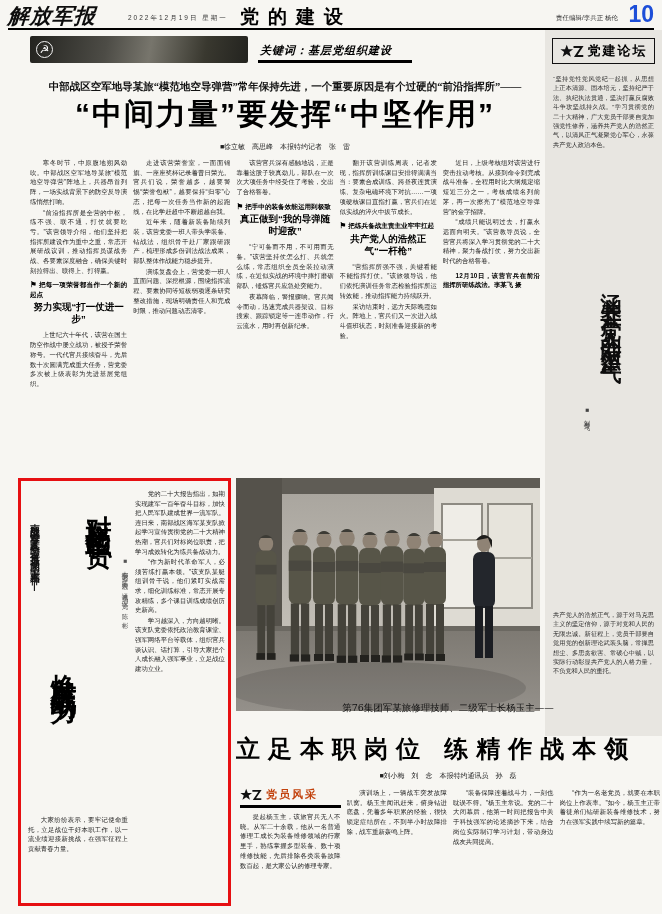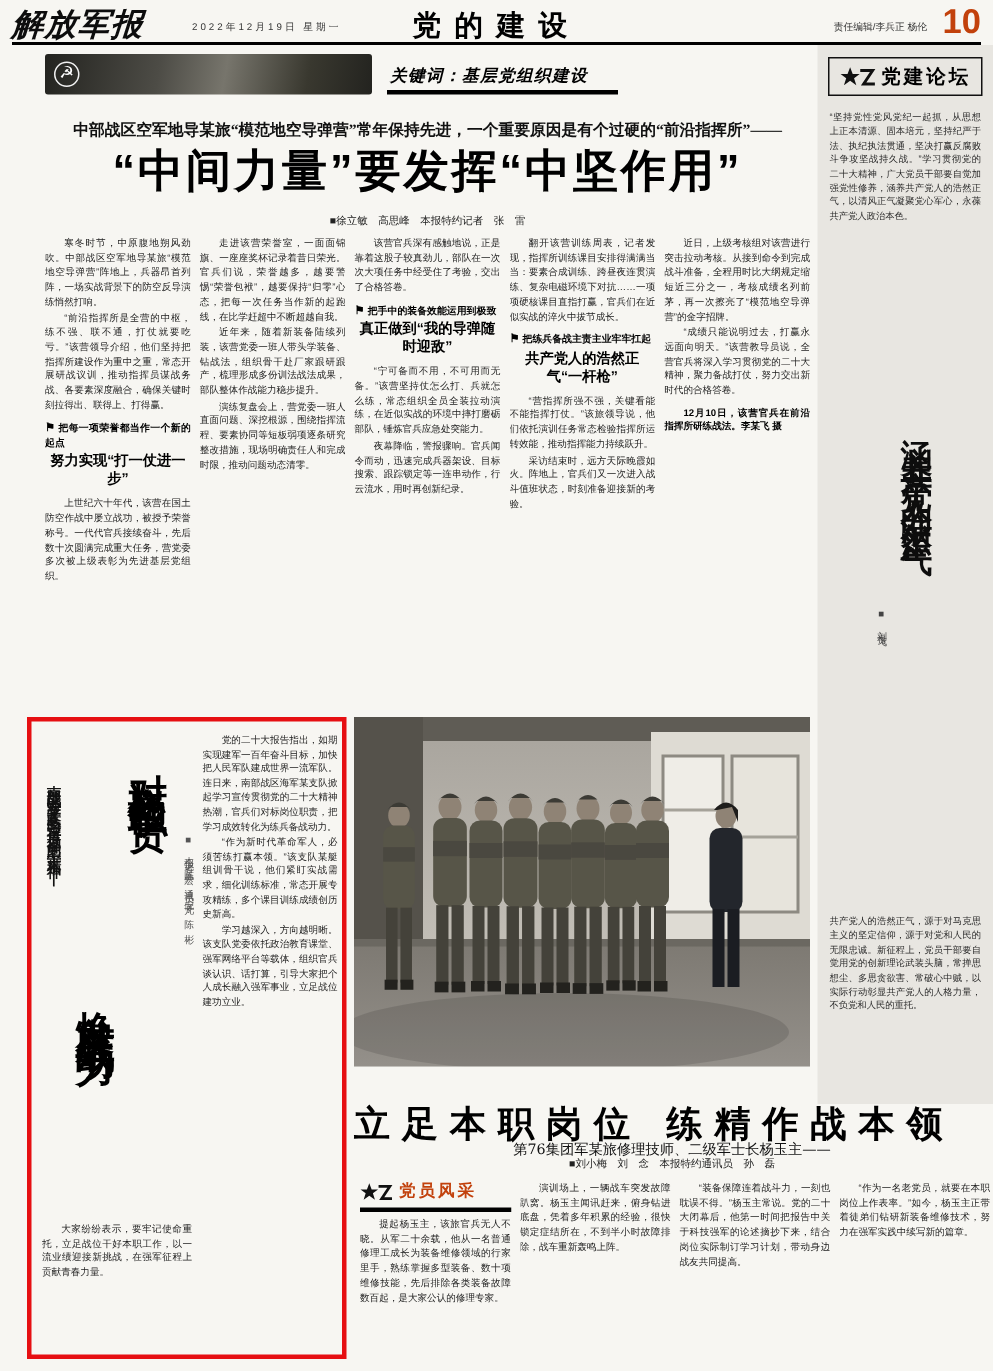--- a/index.html
+++ b/index.html
@@ -3,23 +3,23 @@
 <meta charset="utf-8">
 <style>
   * { margin:0; padding:0; box-sizing:border-box; }
   html,body { background:#d8d6d2; }
   body { font-family:"Liberation Sans", sans-serif; }
   #page { position:relative; width:662px; height:914px; background:#f7f6f2; margin:0 auto; overflow:hidden; color:#1a1a1a; }
 
   
   .mast-logo { position:absolute; left:8px; top:2px; font-family:"DejaVu Serif", serif; font-weight:bold; font-style:italic; font-size:21px; letter-spacing:1px; color:#0d0d0d; transform:skewX(-4deg); }
   .mast-date { position:absolute; left:128px; top:14px; font-size:6.5px; letter-spacing:2px; color:#333; }
-  .mast-section { position:absolute; left:240px; top:4px; width:182px; text-align:center; font-size:19px; font-weight:900; letter-spacing:9px; color:#000; }
+  .mast-section { position:absolute; left:240px; top:4px; width:182px; font-size:19px; font-weight:900; letter-spacing:9px; color:#000; }
   .mast-editors { position:absolute; right:44px; top:14px; font-size:6.5px; color:#333; }
-  .mast-page { position:absolute; right:8px; top:1px; font-size:23px; font-weight:900; color:#c2410c; }
+  .mast-page { position:absolute; right:8px; top:1px; font-size:23px; font-weight:900; color:#1d4ed8; }
   .mast-rule { position:absolute; left:8px; right:8px; top:28px; height:2px; background:#000; }
 
   
   .banner { position:absolute; left:30px; top:36px; width:218px; height:27px; background:linear-gradient(100deg,#23231f 0%,#4d4c46 35%,#77756c 55%,#39382f 80%,#23231f 100%); border-radius:2px; display:flex; align-items:center; padding-left:6px; }
   .banner .emblem { width:17px; height:17px; border:1px solid #f2f2f2; border-radius:50%; color:#fff; font-size:11px; line-height:15px; text-align:center; margin-right:5px; flex:none; }
   .banner .slogan { color:#fff; font-weight:bold; font-size:12.5px; letter-spacing:0.5px; text-shadow:0 0 2px #000; white-space:nowrap; }
   .keyword { position:absolute; left:260px; top:43px; font-size:11px; font-weight:900; color:#000; letter-spacing:1px;font-style:italic; }
   .keyword-rule { position:absolute; left:258px; top:60px; width:154px; height:2.5px; background:#000; }
 
   
@@ -53,21 +53,21 @@
   .la-byline { position:absolute; left:99px; top:76px; height:230px; writing-mode:vertical-rl; font-size:6.5px; color:#555; letter-spacing:1.5px; }
   .la-body { position:absolute; left:114px; top:8px; width:90px; height:408px; overflow:hidden; font-size:6.4px; line-height:9.6px; text-align:justify; color:#1c1c1c; }
   .la-body p { text-indent:2em; margin-bottom:1px; }
   .la-bottom { position:absolute; left:7px; top:334px; width:100px; height:84px; overflow:hidden; font-size:6.4px; line-height:9.6px; text-align:justify; color:#1c1c1c; }
   .la-bottom p { text-indent:2em; }
 
   
   .news-photo { position:absolute; left:236px; top:478px; width:304px; height:233px; background:#9b9791; overflow:hidden; }
 
   
-  .prof-kicker { position:absolute; left:236px; top:760px; width:424px; text-align:center; font-size:9.5px; color:#111; font-family:"DejaVu Serif", serif; }
+  .prof-kicker { position:absolute; left:236px; top:702px; width:424px; text-align:center; font-size:9.5px; color:#111; font-family:"DejaVu Serif", serif; }
   .prof-headline { position:absolute; left:236px; top:733px; width:424px; font-size:24px; font-weight:700; letter-spacing:8px; color:#000; font-family:"DejaVu Serif", serif; }
   .prof-byline { position:absolute; left:236px; top:771px; width:424px; text-align:center; font-size:7px; color:#222; }
   .prof-cols { position:absolute; left:240px; top:788px; width:420px; height:118px; display:flex; gap:6px; }
   .prof-cols .col p { text-indent:2em; }
   .section-header { display:flex; align-items:center; gap:4px; border-bottom:3px solid #000; padding-bottom:3px; margin-bottom:4px; }
   .section-header .label { font-size:11px; font-weight:700; letter-spacing:2px; color:#c2410c; }
 
   .star-icon { flex:none; }
 </style>
 </head>

